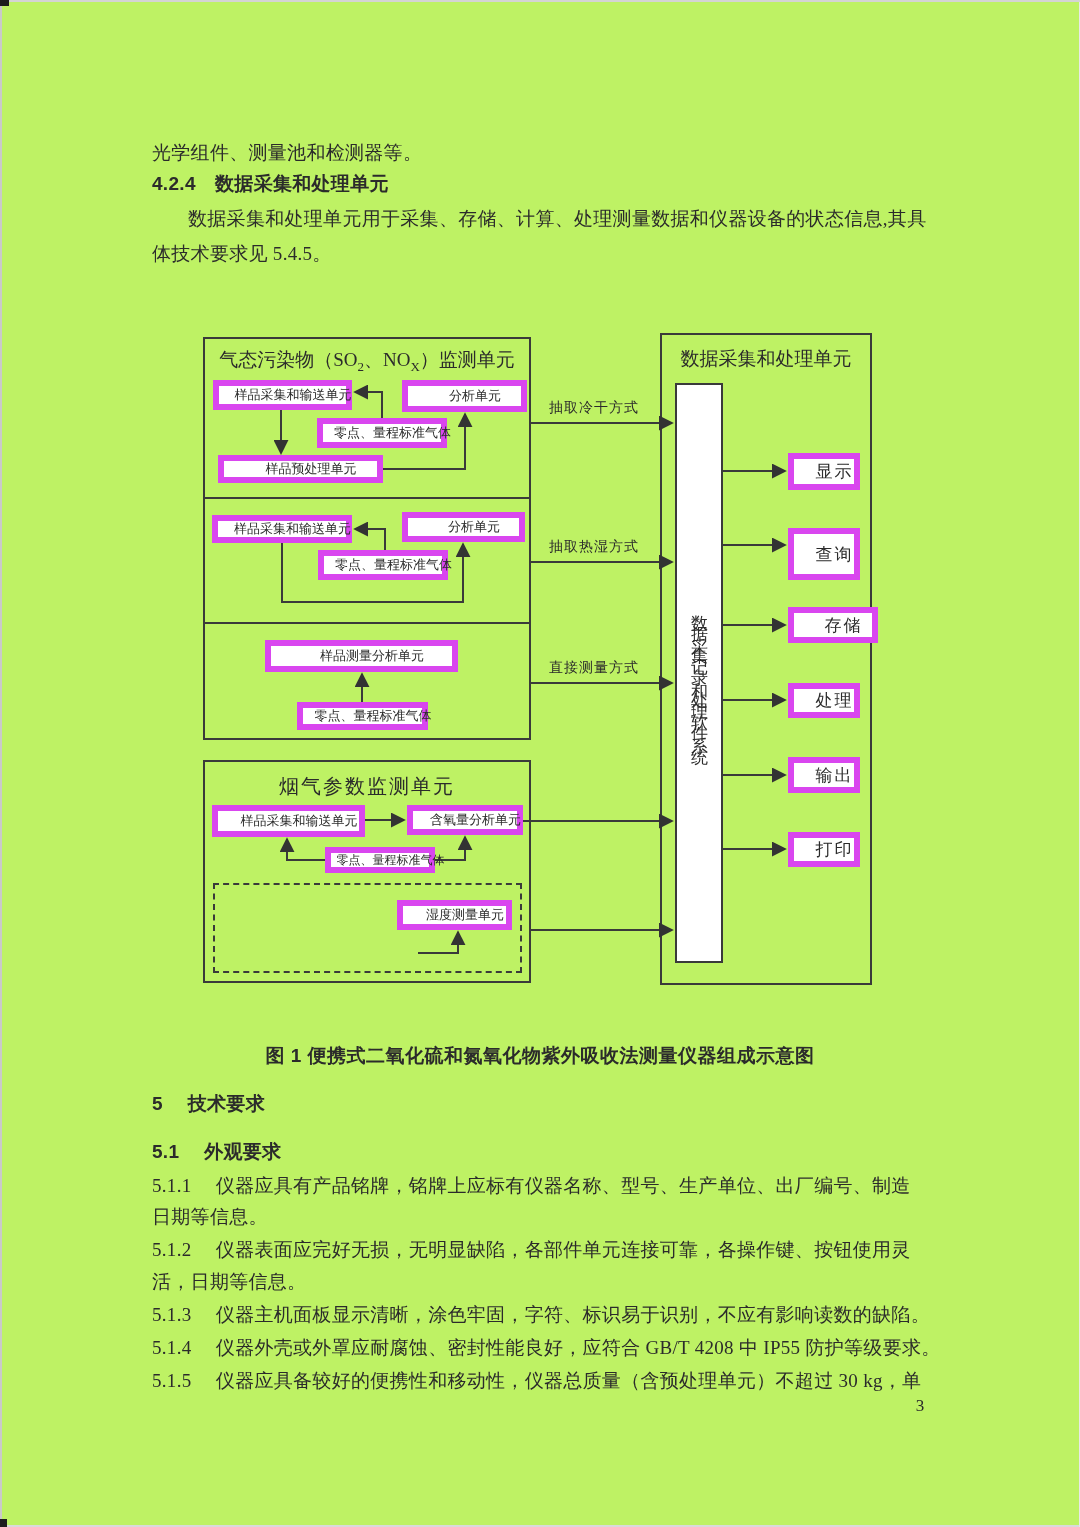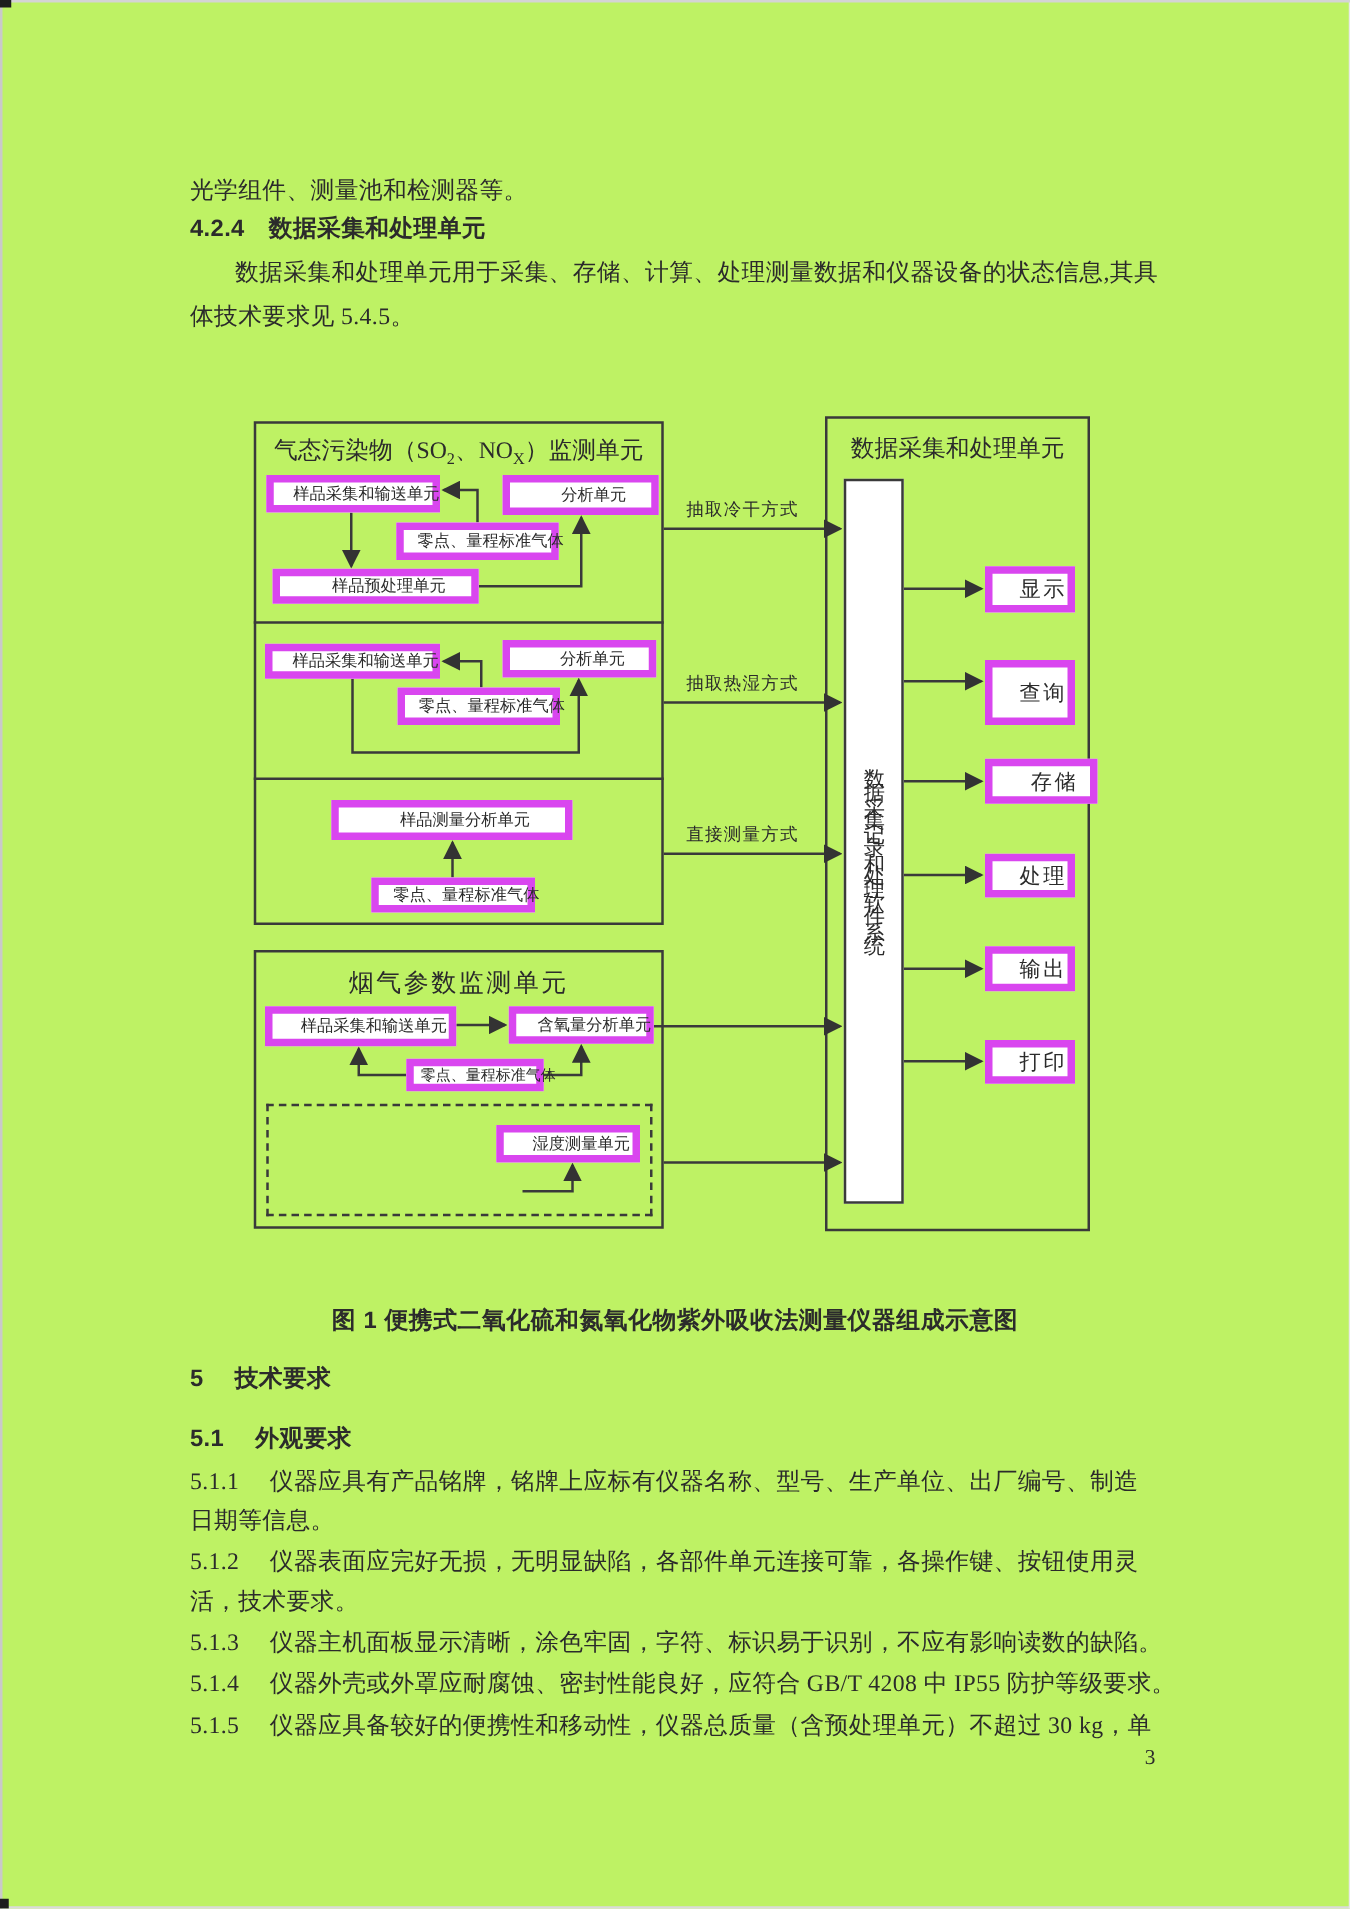--- a/index.html
+++ b/index.html
@@ -129,20 +129,20 @@
     <div class="mode-label serif" style="left:333px;top:326px;width:122px;">直接测量方式</div>
   </div>
 
   <div class="abs sans bold center" style="left:0;top:1043px;width:1080px;font-size:19px;letter-spacing:0.5px;">图 1  便携式二氧化硫和氮氧化物紫外吸收法测量仪器组成示意图</div>
 
   <div class="abs sans body-line bold" style="left:152px;top:1092px;">5　 技术要求</div>
   <div class="abs sans body-line bold" style="left:152px;top:1140px;">5.1　 外观要求</div>
   <div class="abs serif body-line" style="left:152px;top:1174px;">5.1.1　 仪器应具有产品铭牌，铭牌上应标有仪器名称、型号、生产单位、出厂编号、制造</div>
   <div class="abs serif body-line" style="left:152px;top:1205px;">日期等信息。</div>
   <div class="abs serif body-line" style="left:152px;top:1238px;">5.1.2　 仪器表面应完好无损，无明显缺陷，各部件单元连接可靠，各操作键、按钮使用灵</div>
-  <div class="abs serif body-line" style="left:152px;top:1270px;">活，技术要求。</div>
+  <div class="abs serif body-line" style="left:152px;top:1270px;">活，日期等信息。</div>
   <div class="abs serif body-line" style="left:152px;top:1303px;">5.1.3　 仪器主机面板显示清晰，涂色牢固，字符、标识易于识别，不应有影响读数的缺陷。</div>
   <div class="abs serif body-line" style="left:152px;top:1336px;">5.1.4　 仪器外壳或外罩应耐腐蚀、密封性能良好，应符合 GB/T 4208 中 IP55 防护等级要求。</div>
   <div class="abs serif body-line" style="left:152px;top:1369px;">5.1.5　 仪器应具备较好的便携性和移动性，仪器总质量（含预处理单元）不超过 30 kg，单</div>
 
   <div class="abs serif center" style="left:905px;top:1396px;width:30px;font-size:17px;">3</div>
 
 </div>
 
 </body></html>

